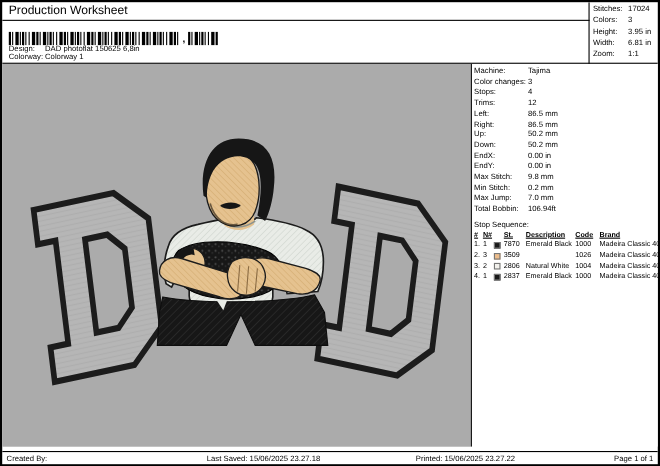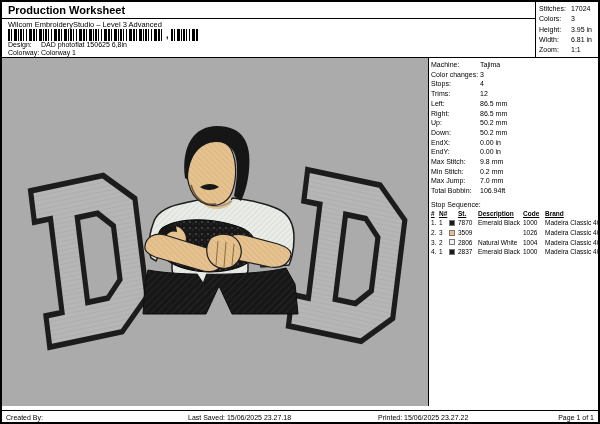--- a/index.html
+++ b/index.html
@@ -4,21 +4,21 @@
 <style>
   * { margin:0; padding:0; box-sizing:border-box; }
   html,body { background:#888; }
   body { font-family:"Liberation Sans", sans-serif; }
   .page {
     position:relative; width:600px; height:424px; background:#fff;
     border:2px solid #000; overflow:hidden; color:#000;
   }
   
   .header { position:relative; height:56px; border-bottom:1px solid #000; }
-  .title { position:absolute; left:6px; top:2px; font-size:11px; font-weight:bold; }
+  .title { position:absolute; left:6px; top:2px; font-size:11px; font-weight:normal; }
   .title-rule { position:absolute; left:0; top:16px; width:534px; border-top:1px solid #000; }
   .subtitle { position:absolute; left:6px; top:18px; font-size:7.5px; }
   .barcode-row { position:absolute; left:6px; top:27px; height:12px; display:flex; align-items:flex-start; }
   .barcode i { display:inline-block; height:12px; background:#000; }
   .barcode { font-size:0; white-space:nowrap; }
   .barcode-comma { font-size:9px; font-weight:bold; line-height:12px; margin:0 2px; }
   .hrow { position:absolute; left:6px; font-size:7px; }
   .hrow .lbl { display:inline-block; width:31px; }
   .design-row { top:39px; }
   .colorway-row { top:47px; }
@@ -47,21 +47,20 @@
   .footer .right { text-align:right; }
 </style>
 </head>
 <body>
 
 <div class="page">
 
   <div class="header">
     <div class="title">Production Worksheet</div>
     <div class="title-rule"></div>
-    <div class="subtitle">Wilcom EmbroideryStudio – Level 3 Advanced</div>
 
     <div class="barcode-row">
       <span class="barcode" id="bc-main"><i style="width:2px;margin-right:1px"></i><i style="width:1px;margin-right:2px"></i><i style="width:3px;margin-right:1px"></i><i style="width:1px;margin-right:1px"></i><i style="width:2px;margin-right:1px"></i><i style="width:1px;margin-right:2px"></i><i style="width:1px;margin-right:2px"></i><i style="width:3px;margin-right:1px"></i><i style="width:2px;margin-right:1px"></i><i style="width:1px;margin-right:2px"></i><i style="width:3px;margin-right:1px"></i><i style="width:1px;margin-right:1px"></i><i style="width:2px;margin-right:1px"></i><i style="width:1px;margin-right:2px"></i><i style="width:1px;margin-right:2px"></i><i style="width:3px;margin-right:1px"></i><i style="width:2px;margin-right:1px"></i><i style="width:1px;margin-right:2px"></i><i style="width:3px;margin-right:1px"></i><i style="width:1px;margin-right:1px"></i><i style="width:2px;margin-right:1px"></i><i style="width:1px;margin-right:2px"></i><i style="width:1px;margin-right:2px"></i><i style="width:3px;margin-right:1px"></i><i style="width:2px;margin-right:1px"></i><i style="width:1px;margin-right:2px"></i><i style="width:3px;margin-right:1px"></i><i style="width:1px;margin-right:1px"></i><i style="width:2px;margin-right:1px"></i><i style="width:1px;margin-right:2px"></i><i style="width:1px;margin-right:2px"></i><i style="width:3px;margin-right:1px"></i><i style="width:2px;margin-right:1px"></i><i style="width:1px;margin-right:2px"></i><i style="width:3px;margin-right:1px"></i><i style="width:1px;margin-right:1px"></i><i style="width:2px;margin-right:1px"></i><i style="width:1px;margin-right:2px"></i><i style="width:1px;margin-right:2px"></i><i style="width:3px;margin-right:1px"></i><i style="width:2px;margin-right:1px"></i><i style="width:1px;margin-right:2px"></i><i style="width:3px;margin-right:1px"></i><i style="width:1px;margin-right:1px"></i><i style="width:2px;margin-right:1px"></i><i style="width:1px;margin-right:2px"></i><i style="width:1px;margin-right:2px"></i><i style="width:3px;margin-right:1px"></i><i style="width:2px;margin-right:1px"></i><i style="width:1px;margin-right:2px"></i></span>
       <span class="barcode-comma">,</span>
       <span class="barcode" id="bc-tail"><i style="width:2px;margin-right:1px"></i><i style="width:1px;margin-right:2px"></i><i style="width:3px;margin-right:1px"></i><i style="width:1px;margin-right:1px"></i><i style="width:2px;margin-right:1px"></i><i style="width:1px;margin-right:2px"></i><i style="width:1px;margin-right:2px"></i><i style="width:3px;margin-right:1px"></i><i style="width:2px;margin-right:1px"></i></span>
     </div>
 
     <div class="hrow design-row">
       <span class="lbl">Design:</span>
       <span class="val">DAD photoflat 150625 6,8in</span>

